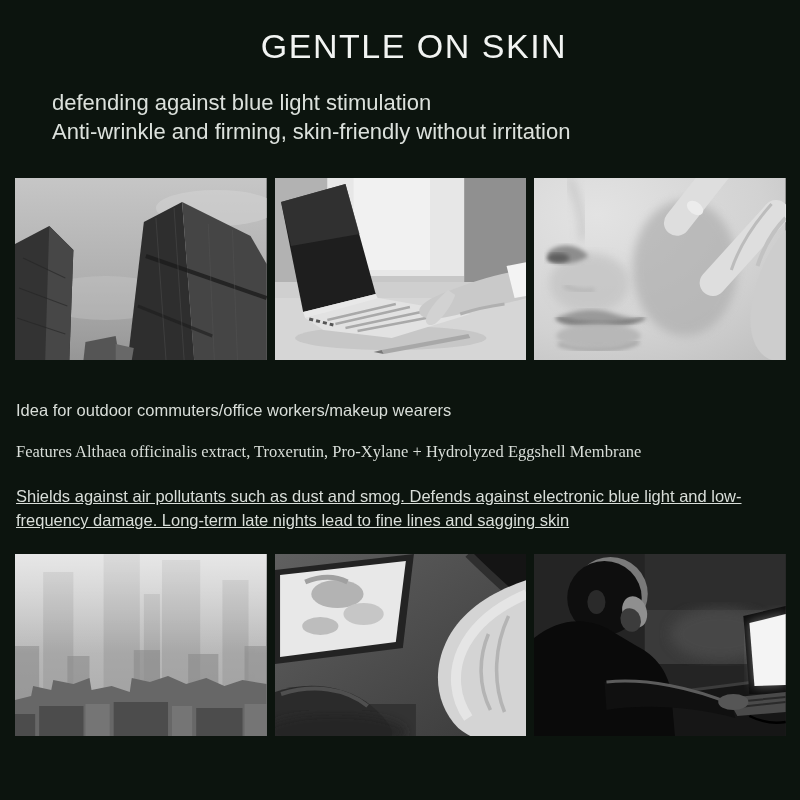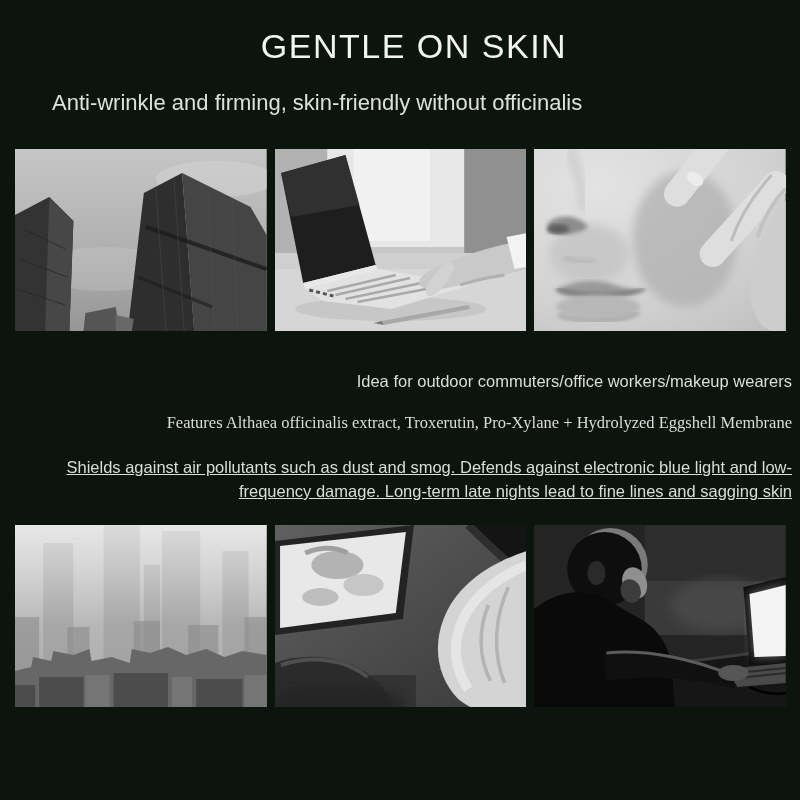--- a/index.html
+++ b/index.html
@@ -42,39 +42,39 @@
 
   figure.photo {
     margin:0; padding:0;
     flex:1 1 0;
     overflow:hidden;
     background:#1a1a1a;
   }
   figure.photo svg { width:100%; height:100%; display:block; }
 
   .details {
-    margin:39px 20px 0 37px;
+    margin:39px 20px 0 16px;
     width:755px;
     color:#d9ded9;
-    text-align:right;
   }
   .details p { margin:0; font-size:16.5px; }
   .details p.d1 { line-height:22px; }
   .details p.d2 { margin-top:20px; line-height:22px;font-family:Liberation Serif, serif; }
   .details p.d3 { margin-top:21px; line-height:24px;text-decoration:underline; }
 </style>
 </head>
 <body>
 
 <div class="page">
 
   <h1 class="title">GENTLE ON SKIN</h1>
 
   <div class="intro">
-    <div>Anti-wrinkle and firming, skin-friendly without officinalis</div>
+    <div>defending against blue light stimulation</div>
+    <div>Anti-wrinkle and firming, skin-friendly without irritation</div>
   </div>
 
   <div class="photo-row top">
 
     <figure class="photo" role="img" aria-label="Low-angle grayscale view of skyscrapers against a cloudy sky">
       <svg viewBox="0 0 250 182" preserveAspectRatio="none">
         <defs>
           <linearGradient id="g1s" x1="0" y1="0" x2="0" y2="1">
             <stop offset="0" stop-color="#c6c6c6"></stop>
               <stop offset="0.55" stop-color="#b0b0b0"></stop>

